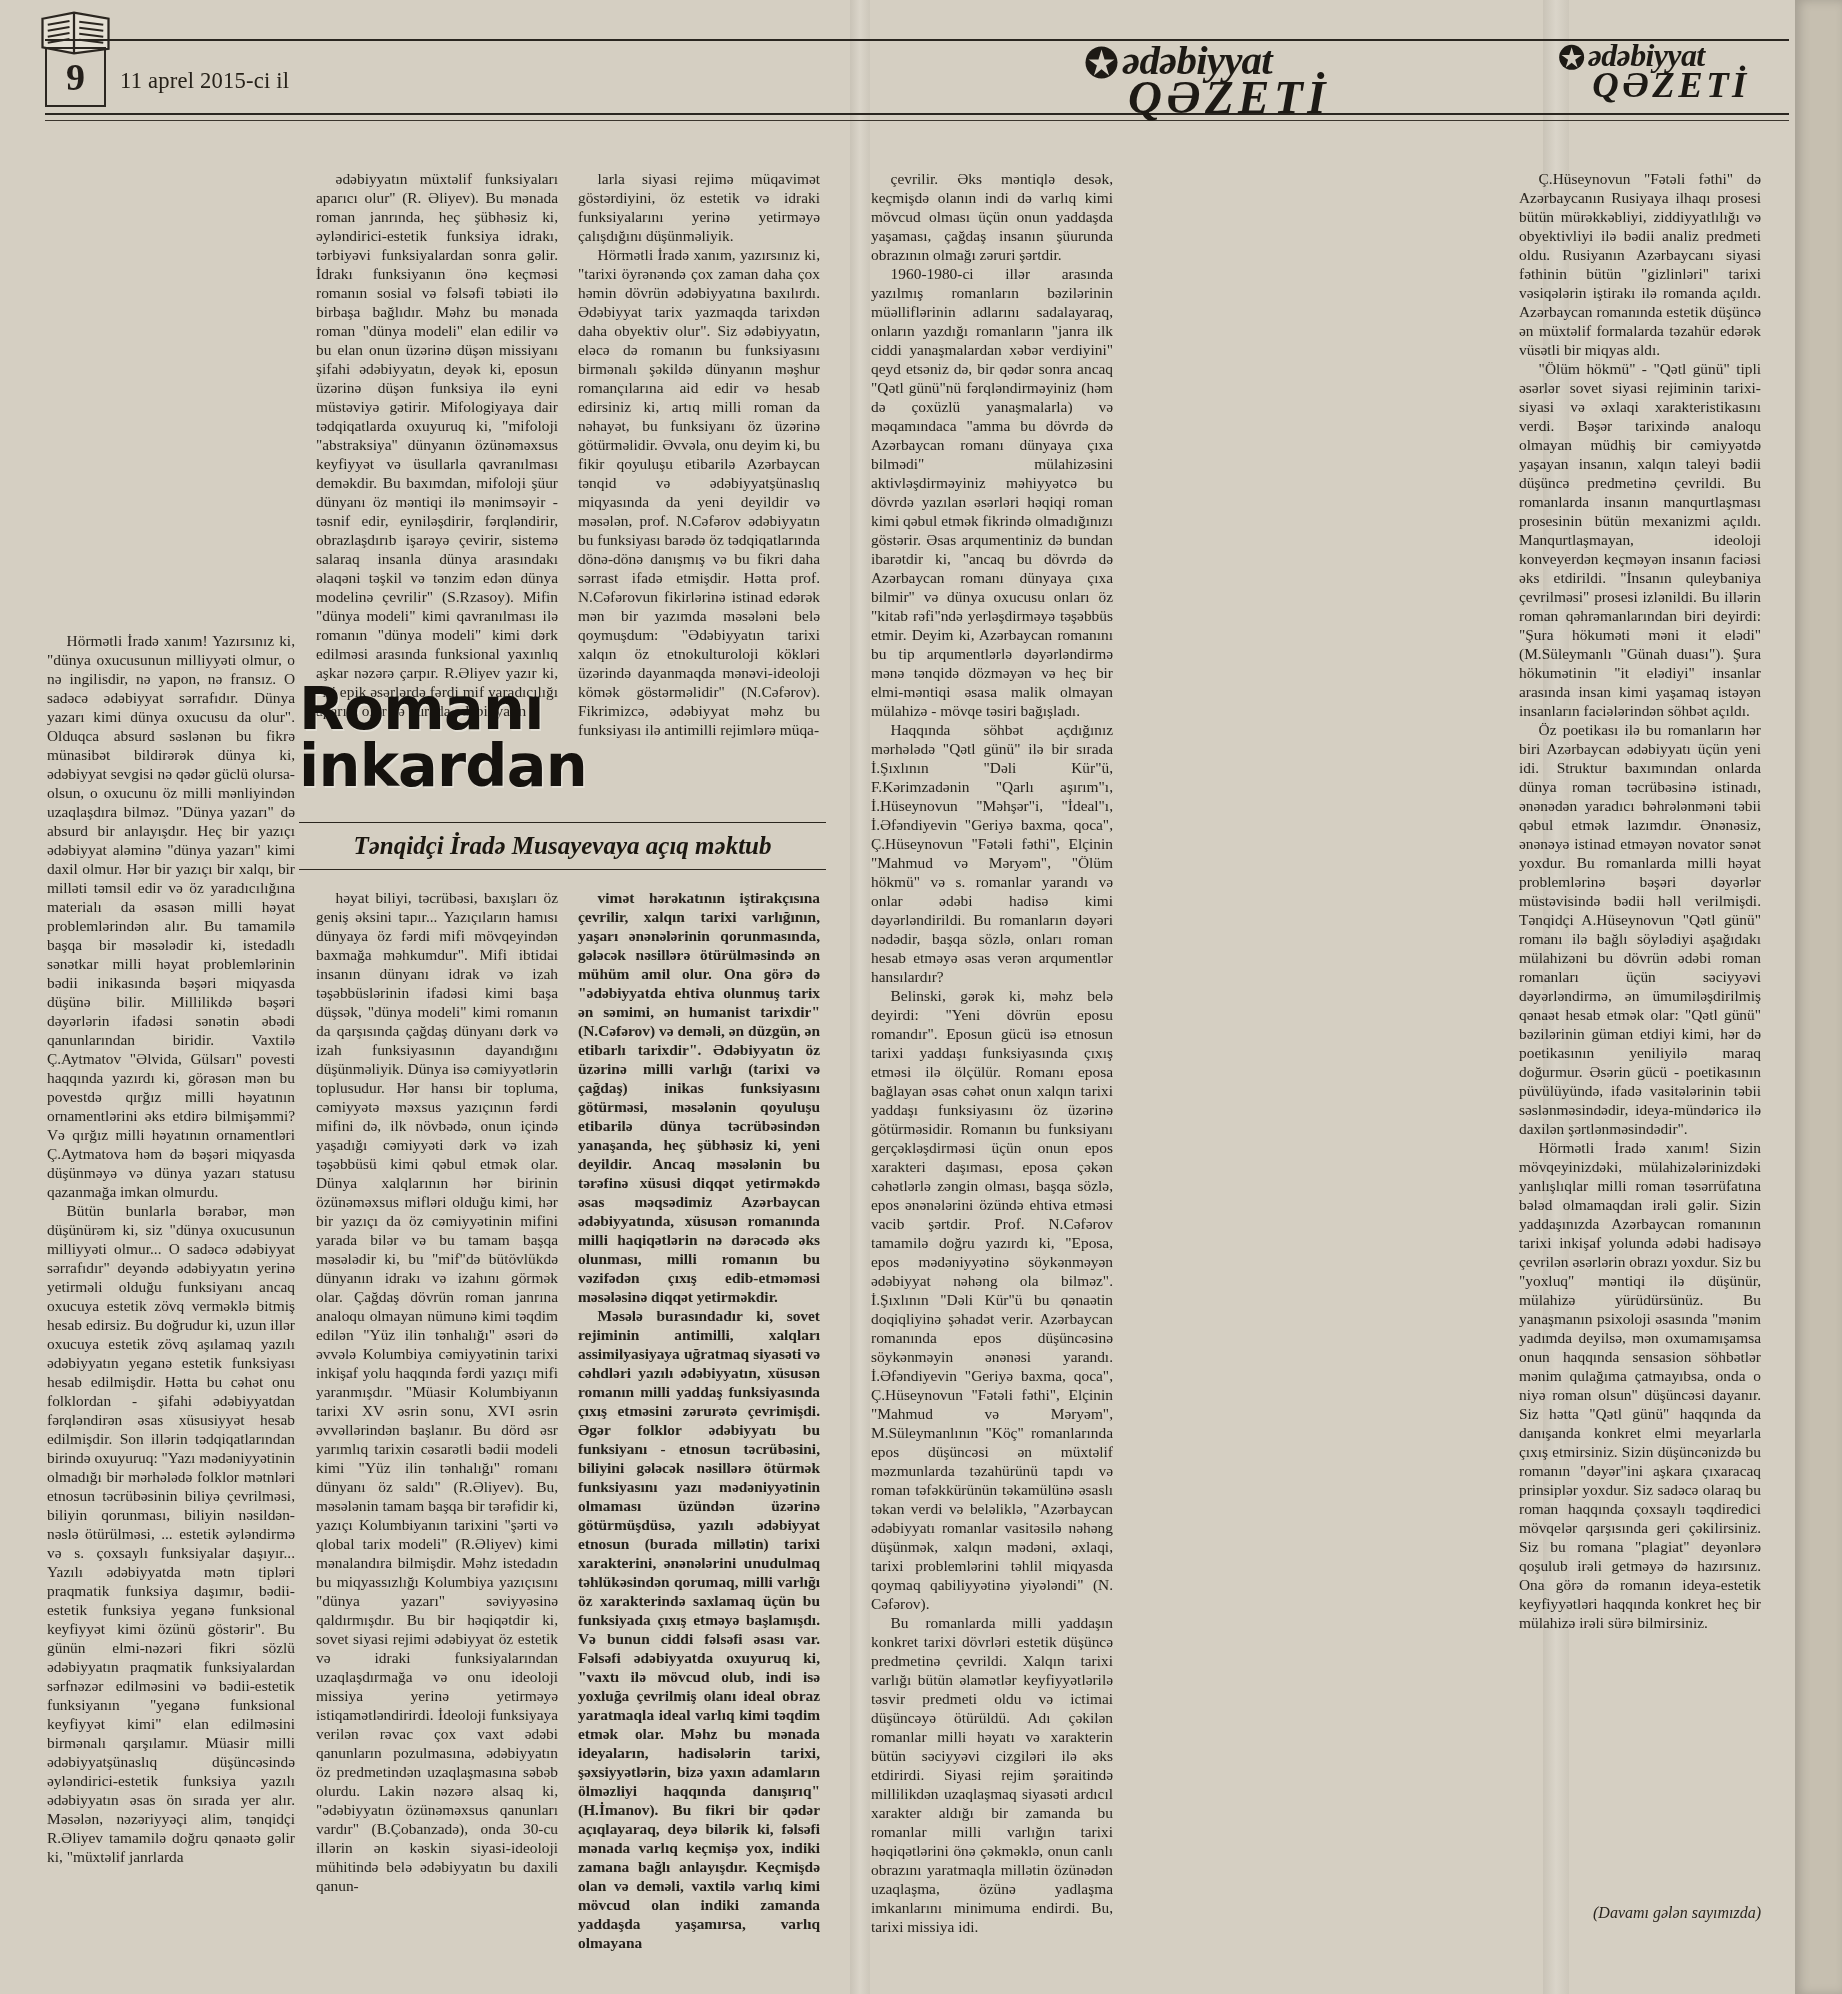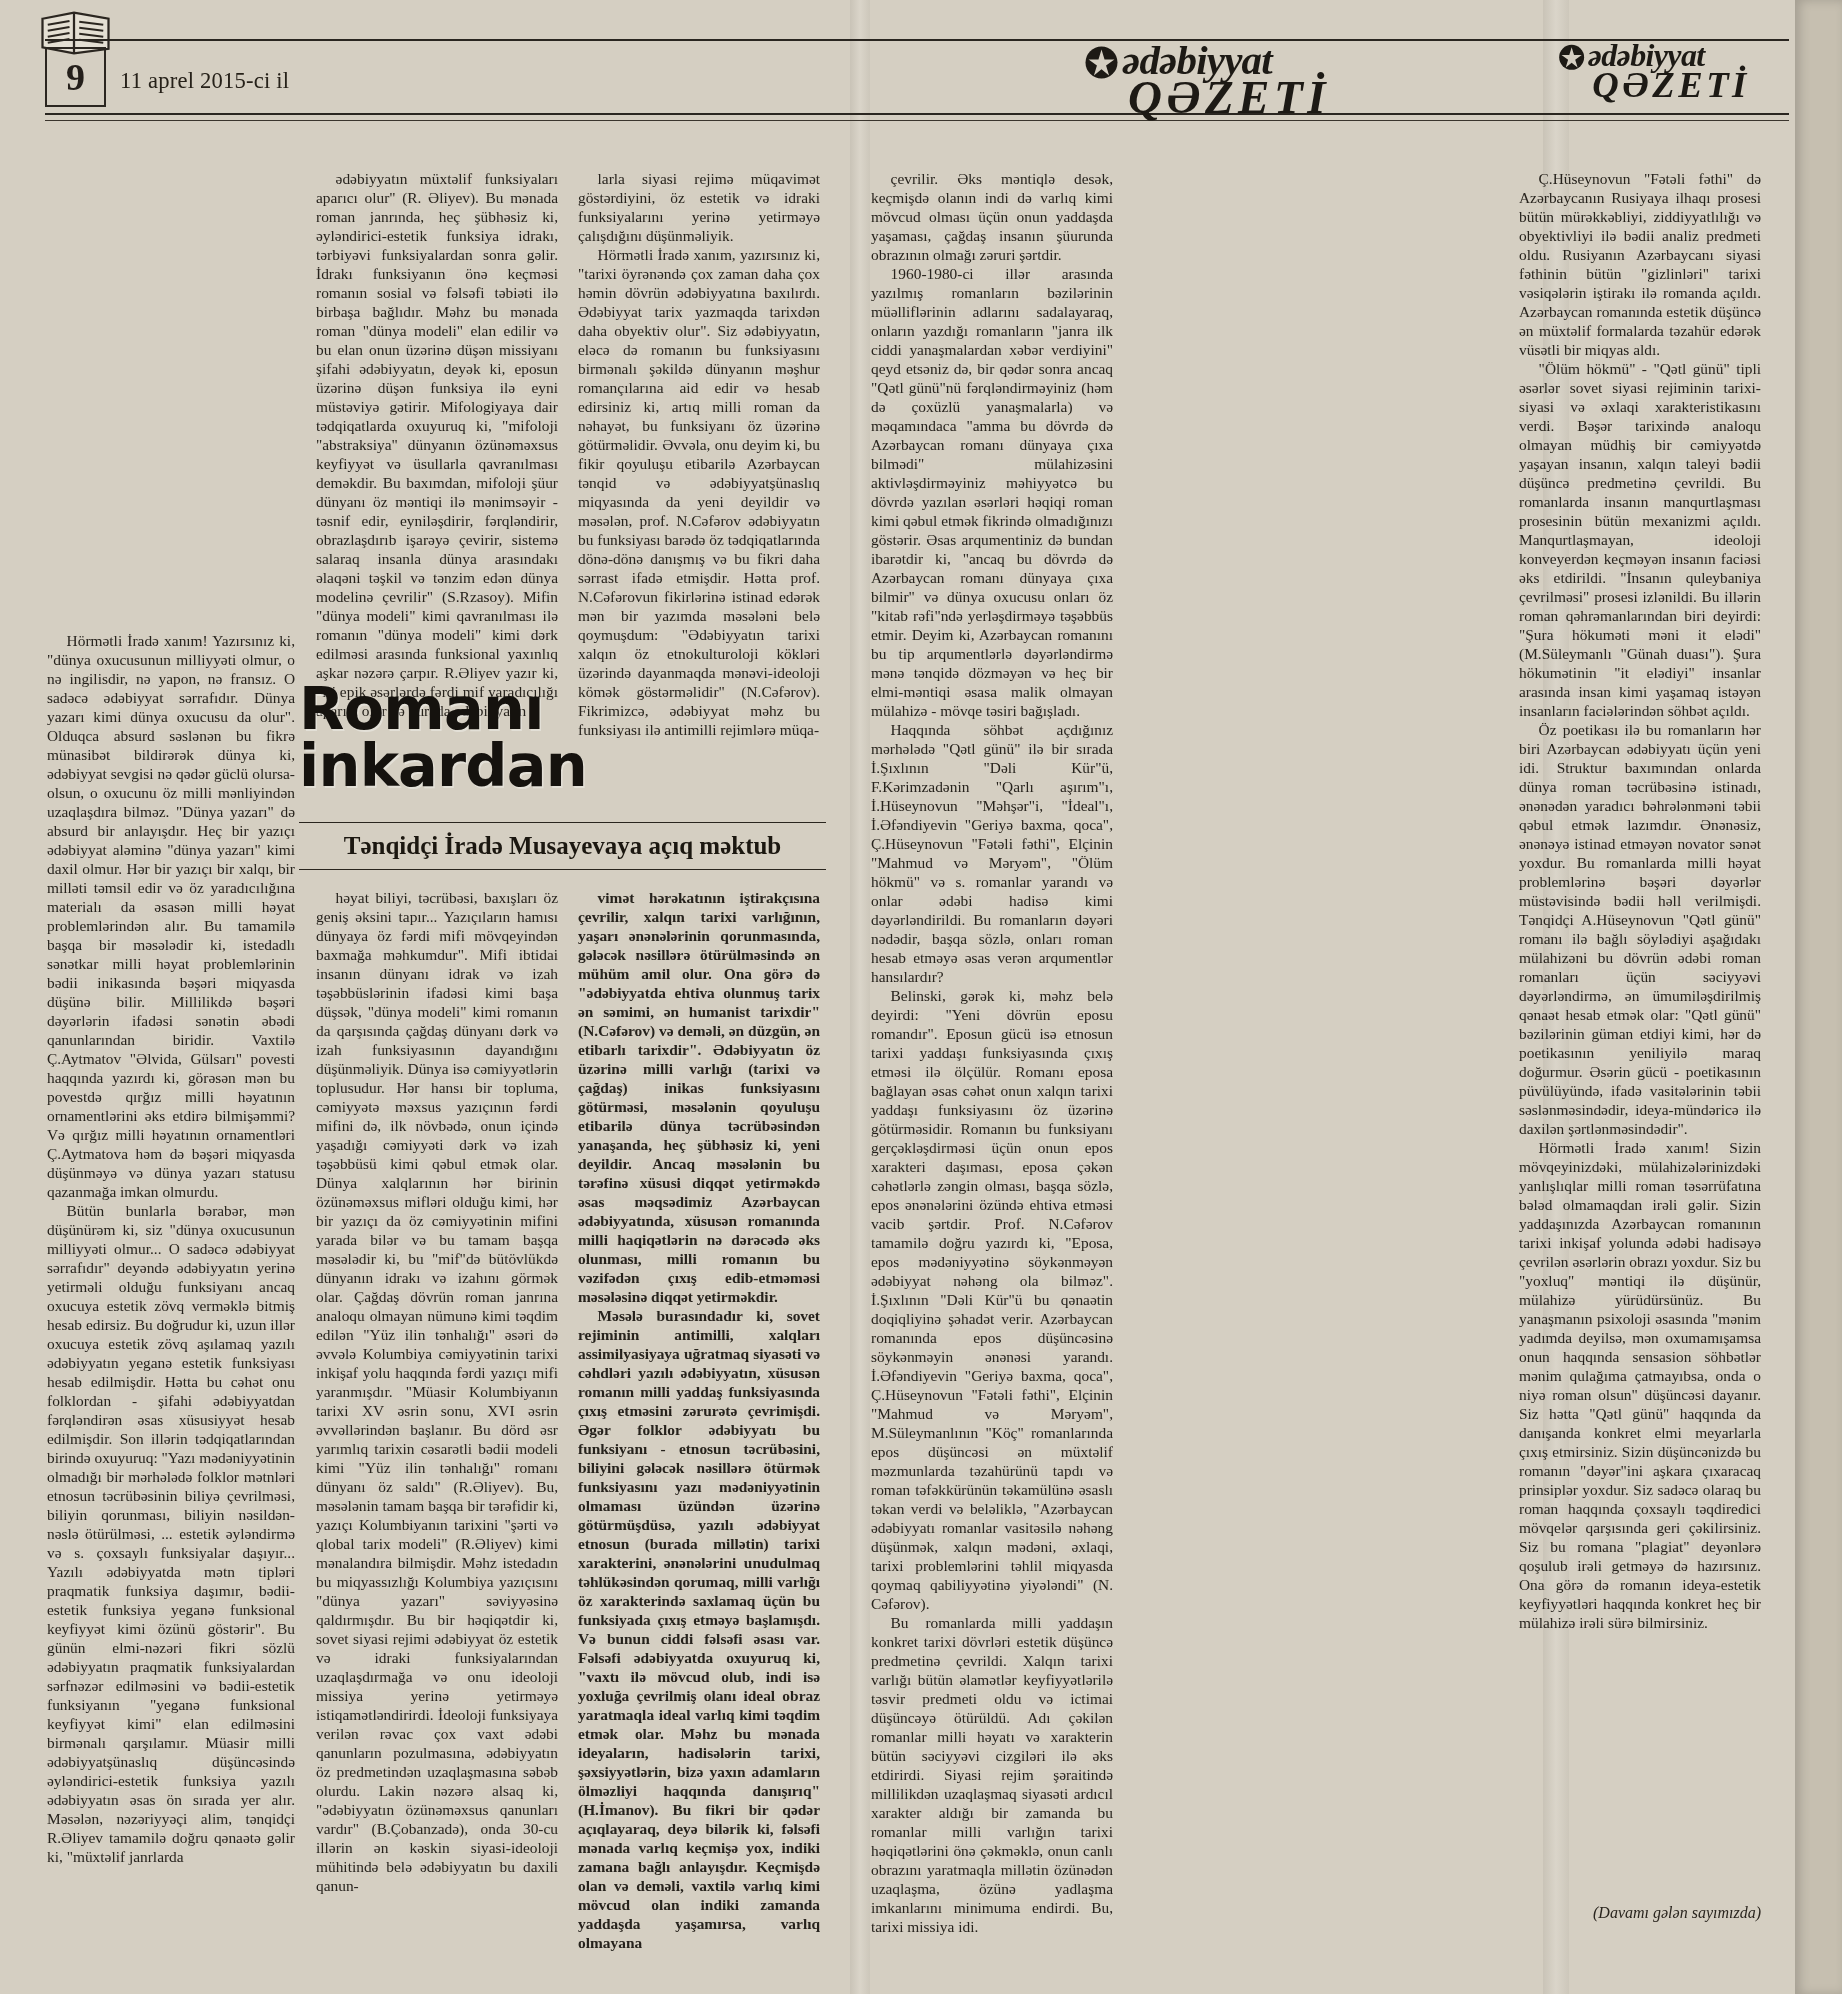--- a/index.html
+++ b/index.html
@@ -130,21 +130,21 @@
     font-weight:bold;
     font-size:59px;
     line-height:0.96;
     color:#15120e;
     letter-spacing:-0.8px;
     text-shadow:1.5px 1.5px 0 rgba(255,255,255,.35);
   }
   .subhead{
     position:absolute;left:299px;top:832px;width:527px;
     text-align:center;
-    font-weight:bold;
+    font-style:italic;font-weight:bold;
     font-size:25px;color:#1b1710;
     font-family:"Liberation Serif",serif;
   }
   .subhead-rules{
     position:absolute;left:299px;width:527px;border-top:1.5px solid #2a251e;
   }
   .end-note{
     position:absolute;
     font-style:italic;font-size:16px;color:#2a251e;text-align:right;
   }

